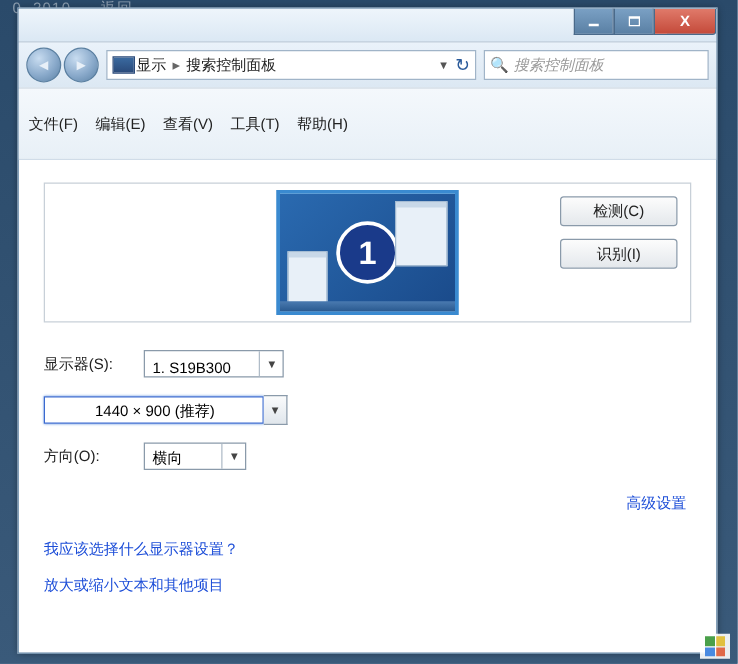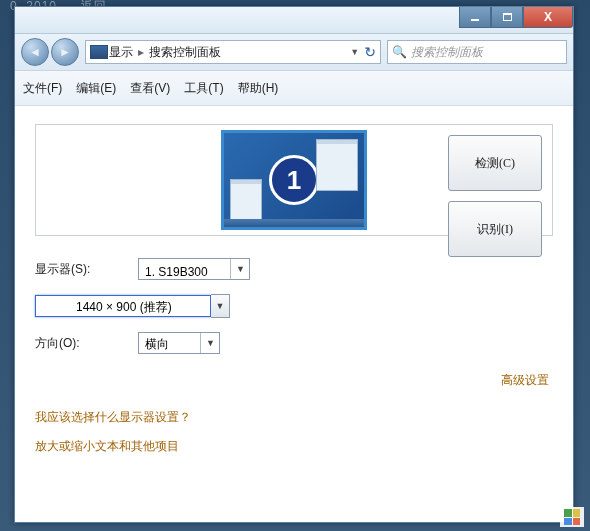--- a/index.html
+++ b/index.html
@@ -22,48 +22,48 @@
   .addr-box{flex:1;height:22px;background:#fff;border:1px solid #a0b4c8;display:flex;align-items:center;padding:0 4px;gap:1px;}
   .addr-icon{width:16px;height:12px;background:linear-gradient(#3a6aa0,#2a4a7a);border:1px solid #2a4a7a;}
   .crumb{color:#222;}
   .crumb-sep{color:#666;margin:0 4px;}
   .addr-drop{margin-left:auto;color:#555;font-size:9px;}
   .refresh{margin-left:4px;color:#2a5a9a;font-size:14px;}
   .search-box{width:170px;height:22px;background:#fff;border:1px solid #a0b4c8;display:flex;align-items:center;padding:0 4px;gap:4px;}
   .search-icon{color:#888;font-size:12px;}
   .search-text{color:#999;font-style:italic;}
   
-  .menubar{height:24px;background:linear-gradient(#f4f8fc,#e8f0f7);border-bottom:1px solid #d0dce8;display:flex;align-items:center;padding:5px 8px;gap:14px;}
+  .menubar{height:24px;background:linear-gradient(#f4f8fc,#e8f0f7);border-bottom:1px solid #d0dce8;display:flex;align-items:center;padding:16px 8px;gap:14px;}
   .menu-item{color:#222;cursor:default;}
   
   .content{padding:18px 20px 10px 20px;}
   .page-title{color:#0a4a7a;font-size:15px;margin-bottom:14px;}
   .preview-box{border:1px solid #c8d0d8;height:110px;position:relative;display:flex;align-items:center;justify-content:center;margin-bottom:22px;}
   .monitor-preview{position:relative;width:140px;height:94px;border:3px solid #3a8ad0;background:linear-gradient(135deg,#2a6ab0,#1a4a8a);display:flex;align-items:center;justify-content:center;}
   .monitor-num{width:44px;height:44px;border-radius:50%;background:#1a3a8a;border:3px solid #fff;color:#fff;font-size:26px;font-weight:bold;display:flex;align-items:center;justify-content:center;}
   .mini-win{position:absolute;background:#e8f0f8;border:1px solid #a0b8d0;}
   .mini-win.a{width:40px;height:50px;right:6px;top:6px;}
   .mini-win.b{width:30px;height:40px;left:6px;bottom:6px;}
   .mini-win .bar{height:4px;background:#c8d8e8;}
   .taskbar-mini{position:absolute;bottom:0;left:0;right:0;height:8px;background:linear-gradient(#4a7ab0,#2a5a90);}
   .side-btns{position:absolute;right:10px;top:10px;display:flex;flex-direction:column;gap:10px;}
-  .w7-btn{min-width:76px;height:22px;background:linear-gradient(#fcfcfc,#e4e8ec);border:1px solid #8a9aaa;border-radius:3px;display:flex;align-items:center;justify-content:center;font-size:12px;color:#222;padding:16px 8px;font-family:Liberation Serif, serif;}
+  .w7-btn{min-width:76px;height:22px;background:linear-gradient(#fcfcfc,#e4e8ec);border:1px solid #8a9aaa;border-radius:3px;display:flex;align-items:center;justify-content:center;font-size:12px;color:#222;padding:0 8px;}
   
-  .form-row{display:flex;align-items:center;margin-bottom:14px;gap:23px;}
+  .form-row{display:flex;align-items:center;margin-bottom:14px;}
   .form-label{width:80px;color:#222;}
   .dropdown{height:20px;background:#fff;border:1px solid #8a9aaa;display:flex;align-items:flex-end;padding:0 4px 0 6px;gap:6px;}
   .dropdown .val{flex:1;white-space:nowrap;}
   .dropdown .arrow{font-size:9px;color:#444;border-left:1px solid #b0bcc8;padding-left:5px;height:100%;display:flex;align-items:center;}
   .dd-monitor{width:100px;}
   .dd-res-wrap{display:flex;align-items:center;}
   .dd-res{width:130px;border:1px solid #3a6ad0;box-shadow:0 0 2px #6a9ae0;padding-left:40px;}
   .dd-res-btn{width:18px;height:22px;border:1px solid #8a9aaa;border-left:none;background:linear-gradient(#fafbfc,#e0e6ec);display:flex;align-items:center;justify-content:center;font-size:9px;color:#444;}
   .dd-orient{width:70px;}
   .adv-link{text-align:right;margin:18px 4px 14px 0;}
-  .link{color:#a16207;cursor:pointer;}
+  .link{color:#1d4ed8;cursor:pointer;}
   .bottom-links{border-top:0px solid #e0e6ec;padding-top:6px;}
   .bottom-links div{margin-bottom:12px;}
   
   .watermark{position:absolute;right:6px;bottom:4px;display:flex;align-items:center;gap:4px;background:rgba(255,255,255,.9);padding:2px 4px;}
   .wm-logo{width:16px;height:16px;display:grid;grid-template-columns:1fr 1fr;grid-template-rows:1fr 1fr;gap:1px;}
   .wm-logo span:nth-child(1){background:#4aa04a;}
   .wm-logo span:nth-child(2){background:#e0c040;}
   .wm-logo span:nth-child(3){background:#4a8ae0;}
   .wm-logo span:nth-child(4){background:#e06a4a;}
   .wm-text{font-weight:bold;color:#222;font-size:13px;}

